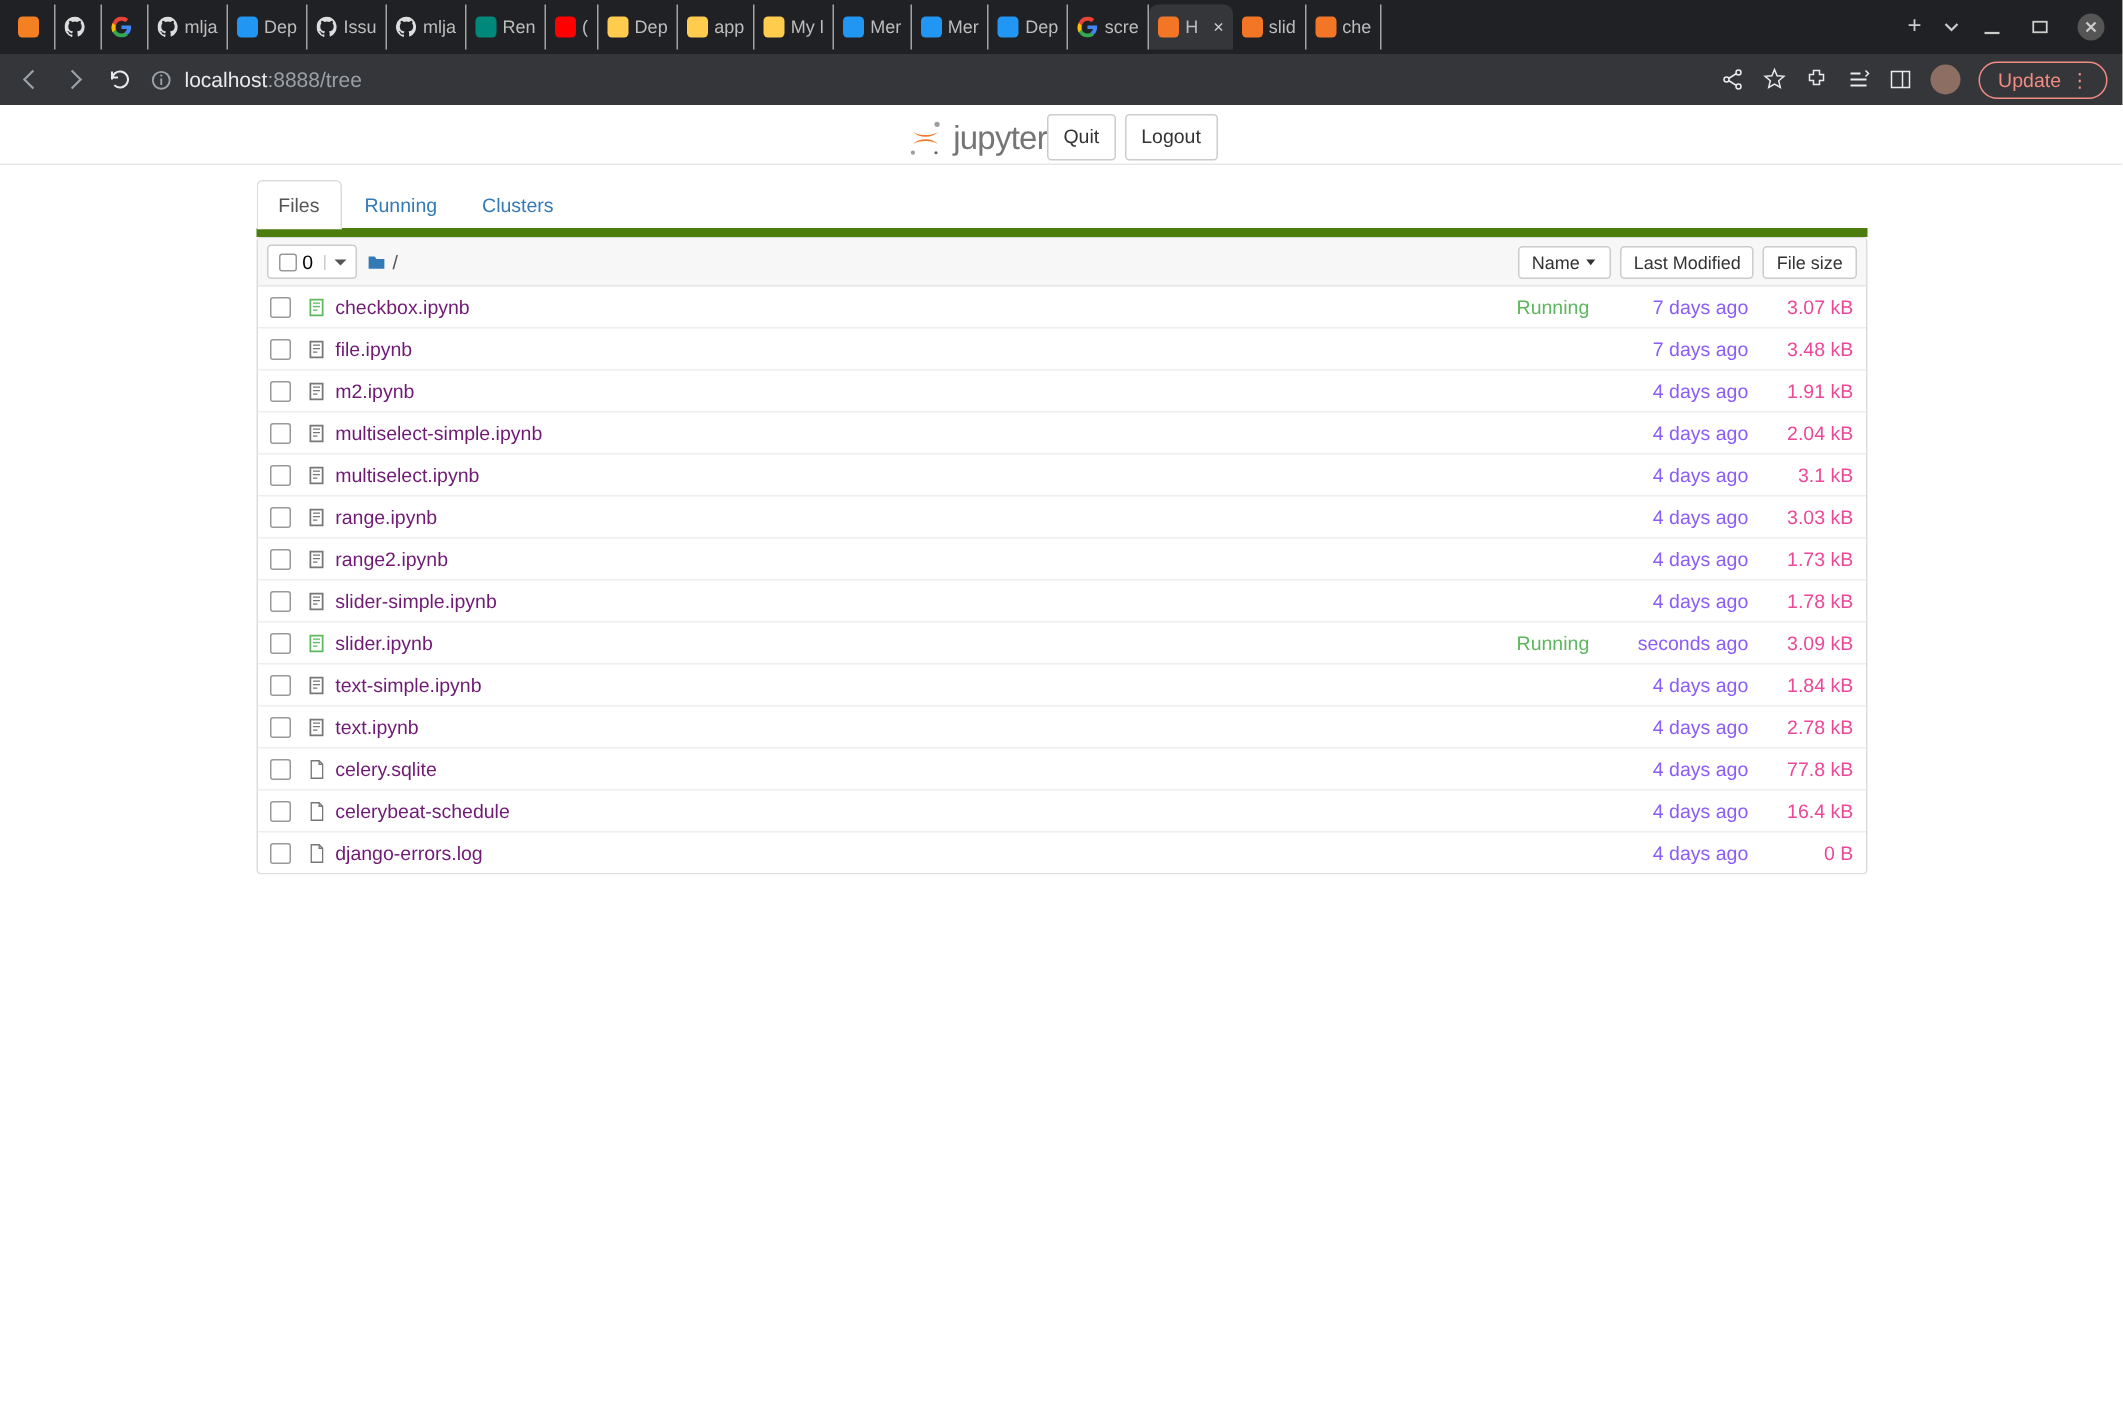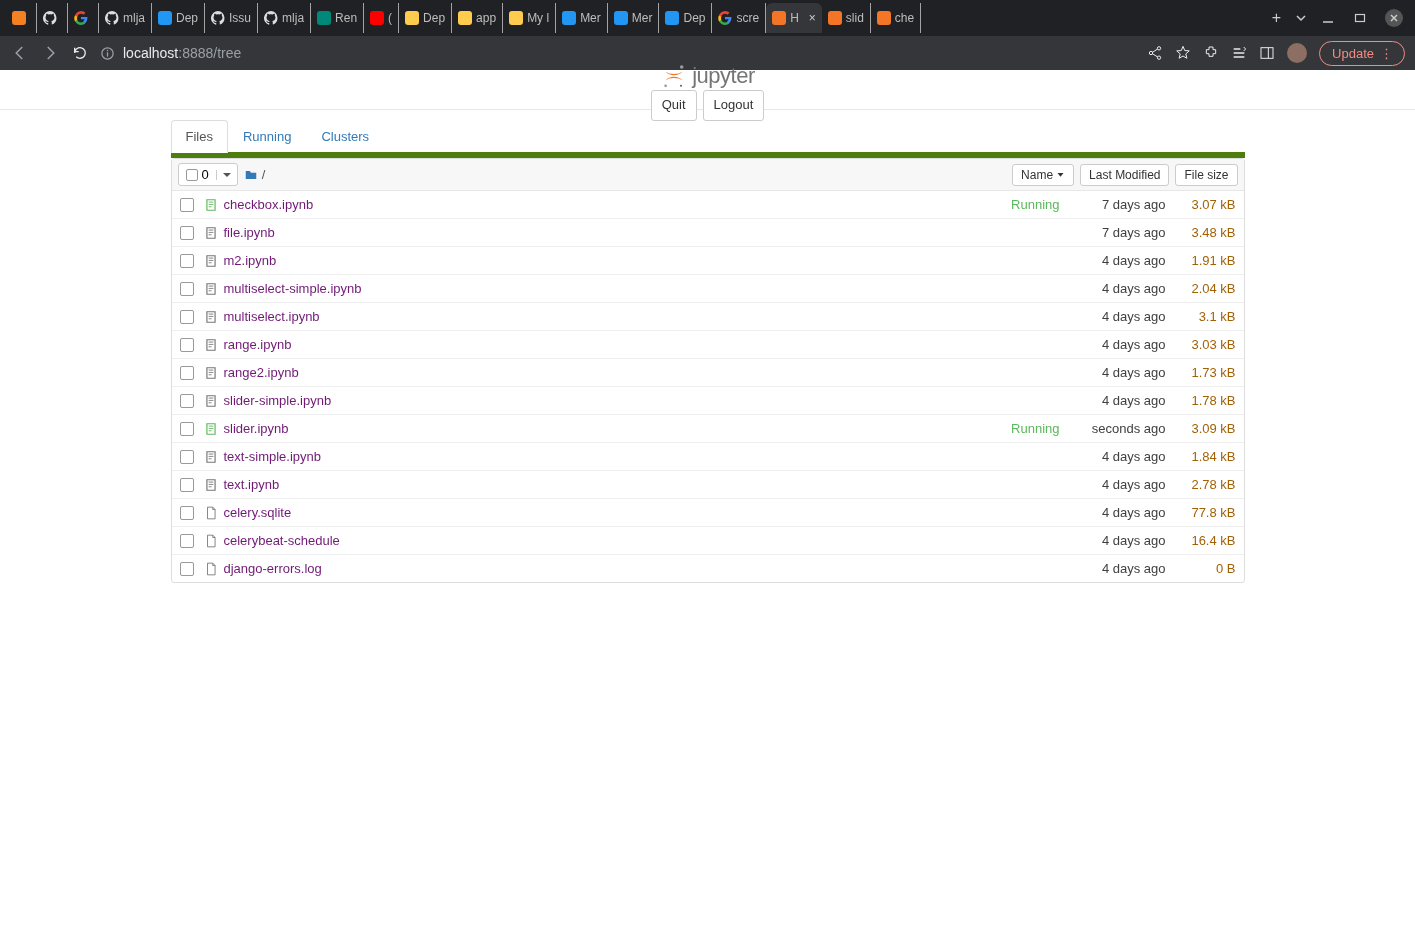--- a/index.html
+++ b/index.html
@@ -23,21 +23,21 @@
 .url-field .secure { color: #9aa0a6; }
 .url-text { color: #e8eaed; }
 .url-text .dim { color: #9aa0a6; }
 .addr-right { display: flex; align-items: center; gap: 12px; color: #e8eaed; }
 .update-pill { border: 1px solid #f28b82; color: #f28b82; border-radius: 16px; padding: 4px 12px; font-size: 13px; display: flex; align-items: center; gap: 6px; }
 .avatar { width: 20px; height: 20px; border-radius: 50%; background: #8d6e63; }
 
 
 .jupyter-header { height: 40px; display: flex; align-items: center; padding: 4px 20px 0 20px; border-bottom: 1px solid #e7e7e7; }
 .container { width: 1074px; margin: 0 auto; }
-.header-inner { display: flex; align-items: center; width: 100%; justify-content: center; flex-direction: column; }
+.header-inner { display: flex; align-items: center; width: 100%; justify-content: center; }
 .logo { display: flex; align-items: center; gap: 4px; }
 .logo-text { font-size: 22px; color: #757575; letter-spacing: -0.5px; }
 .logo-icon { width: 28px; height: 28px; }
 .header-buttons { display: flex; gap: 6px; }
 .btn { background: #fff; border: 1px solid #ccc; border-radius: 3px; padding: 5px 10px; font-size: 13px; color: #333; cursor: pointer; line-height: 1.4; }
 .btn-xs { padding: 2px 8px; font-size: 12px; }
 
 
 .nav-tabs-wrap { padding-top: 10px; }
 .nav-tabs { display: flex; border-bottom: 6px solid #4d7c0f; list-style: none; }
@@ -63,23 +63,23 @@
 .folder-icon { color: #337ab7; }
 .list-header .cols { margin-left: auto; display: flex; gap: 6px; }
 .col-btn { border: 1px solid #ccc; background: #fff; border-radius: 3px; padding: 3px 8px; font-size: 12px; color: #333; cursor: pointer; display: flex; align-items: center; gap: 3px; }
 
 .row { display: flex; align-items: center; padding: 6px 8px; border-top: 1px solid #eee; font-size: 13px; }
 .row:first-of-type { border-top: none; }
 .row .chk { width: 14px; height: 14px; border: 1px solid #999; border-radius: 2px; margin-right: 10px; cursor: pointer; flex-shrink: 0; }
 .row .ficon { width: 14px; margin-right: 6px; flex-shrink: 0; }
 .row .fname { color: #701a75; cursor: pointer; }
 .row .status { margin-left: auto; color: #5cb85c; padding-right: 10px; }
-.row .modified { color: #404040; width: 104px; text-align: right; padding-right: 8px; }
+.row .modified { color: #8b5cf6; width: 104px; text-align: right; padding-right: 8px; }
 .row .modified.no-status { margin-left: auto; }
-.row .size { color: #a16207; width: 62px; text-align: right; }
+.row .size { color: #ec4899; width: 62px; text-align: right; }
 
 .caret-down { display: inline-block; width: 0; height: 0; border-left: 4px solid transparent; border-right: 4px solid transparent; border-top: 4px solid #555; vertical-align: middle; }
 
 svg { display: block; }
 </style>
 </head>
 <body>
 
 <div class="browser-chrome">
   <div class="tab-strip" id="tab-strip">

